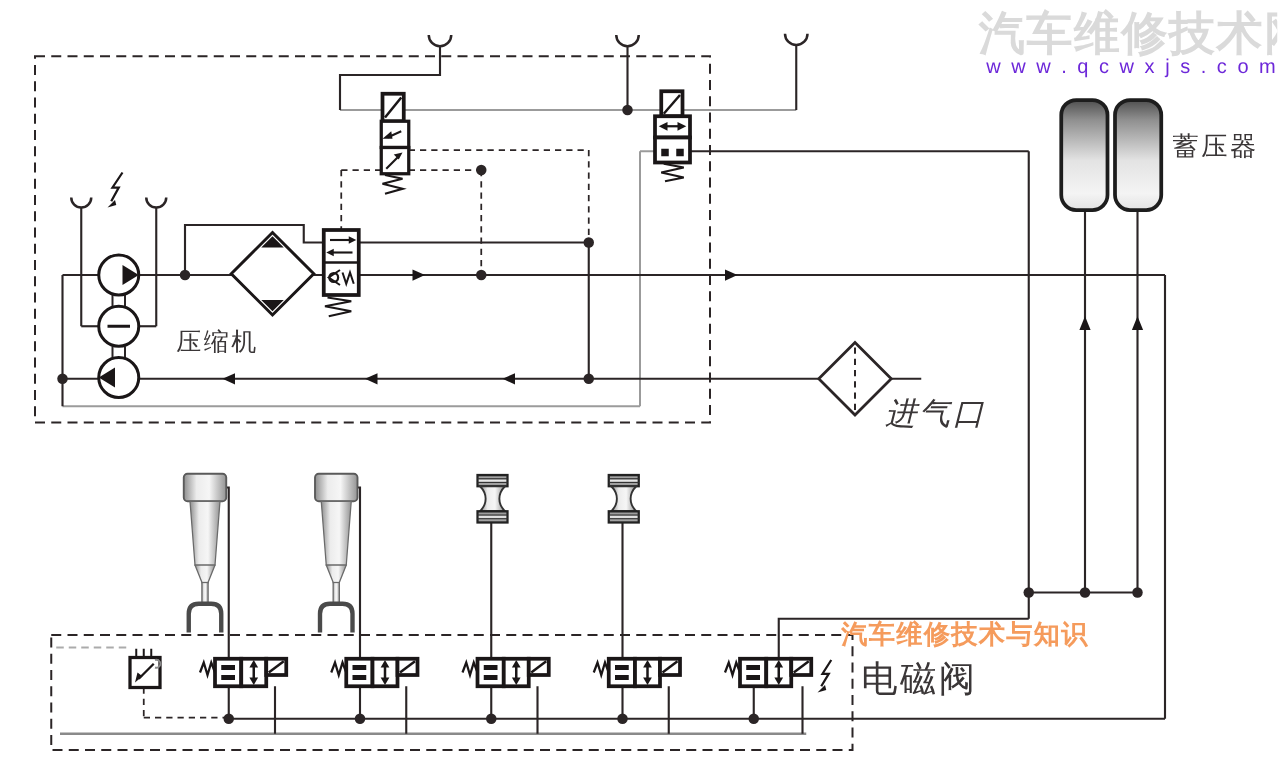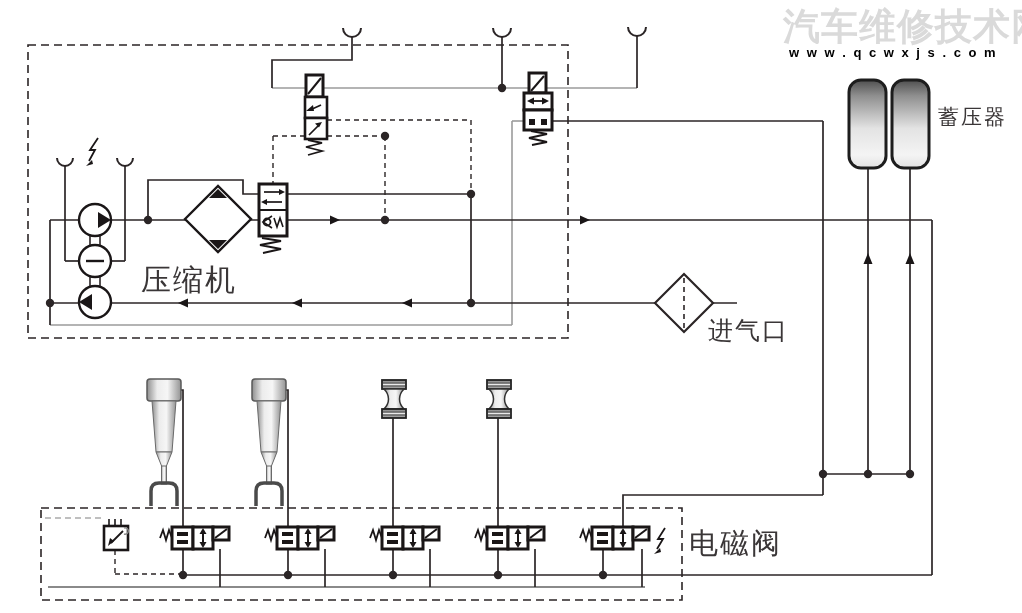--- a/index.html
+++ b/index.html
@@ -5,27 +5,27 @@
   html,body{margin:0;padding:0;background:#ffffff;}
   #stage{
     position:relative;
     width:1022px;height:613px;
     background:#ffffff;
     overflow:hidden;
     font-family:"Liberation Sans","DejaVu Sans",sans-serif;
   }
   #stage svg{position:absolute;left:0;top:0;}
   .lbl{position:absolute;white-space:nowrap;color:#3a3637;}
-  .lbl-compressor{left:141px;top:260px;font-size:30px;letter-spacing:2px;}
+  .lbl-compressor{left:141px;top:260px;font-size:20px;letter-spacing:2px;}
   .lbl-accumulator{left:938px;top:103px;font-size:21px;letter-spacing:2px;}
-  .lbl-intake{left:708px;top:314px;font-size:25px;letter-spacing:2px;}
+  .lbl-intake{left:708px;top:314px;font-size:25px;letter-spacing:2px;font-style:italic;}
   .lbl-solenoid{left:689px;top:524px;font-size:29px;letter-spacing:2px;}
   .lbl-overlay{left:673px;top:493px;font-size:21px;color:#f59b5c;font-weight:600;letter-spacing:1px;}
   .wm-title{left:783px;top:2px;font-size:37px;font-weight:bold;color:#dadada;letter-spacing:1px;}
-  .wm-url{left:789px;top:45px;font-size:13px;font-weight:bold;color:#000000;letter-spacing:2px;}
+  .wm-url{left:789px;top:45px;font-size:16px;font-weight:normal;color:#6d28d9;letter-spacing:2px;}
 </style>
 </head>
 <body>
 
 <div id="stage">
 
 <svg width="1022" height="613" viewBox="0 0 1022 613">
   <defs>
     <linearGradient id="tankG" x1="0" y1="0" x2="0" y2="1">
       <stop offset="0" stop-color="#4f4f4f"></stop>
@@ -286,15 +286,16 @@
     <circle cx="498" cy="575" r="4.2"></circle>
     <circle cx="603" cy="575" r="4.2"></circle>
   </g>
 </svg>
 
 <span class="lbl wm-title">汽车维修技术网</span>
 <span class="lbl wm-url">w w w . q c w x j s . c o m</span>
 <span class="lbl lbl-accumulator">蓄压器</span>
 <span class="lbl lbl-compressor">压缩机</span>
 <span class="lbl lbl-intake">进气口</span>
+<span class="lbl lbl-overlay">汽车维修技术与知识</span>
 <span class="lbl lbl-solenoid">电磁阀</span>
 
 </div>
 
 </body></html>

